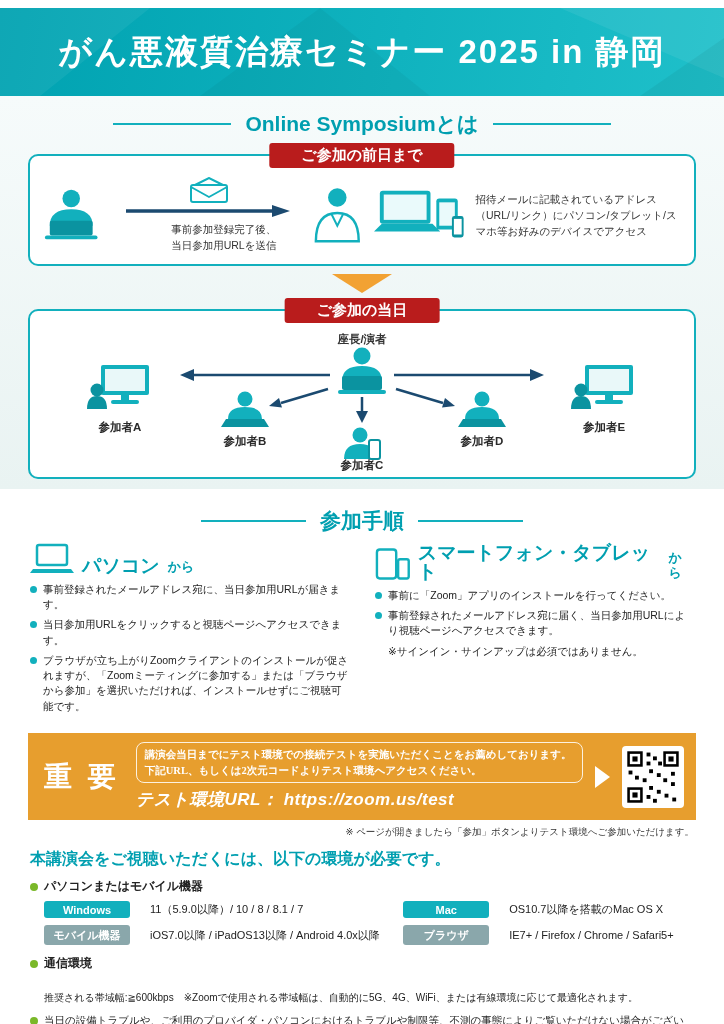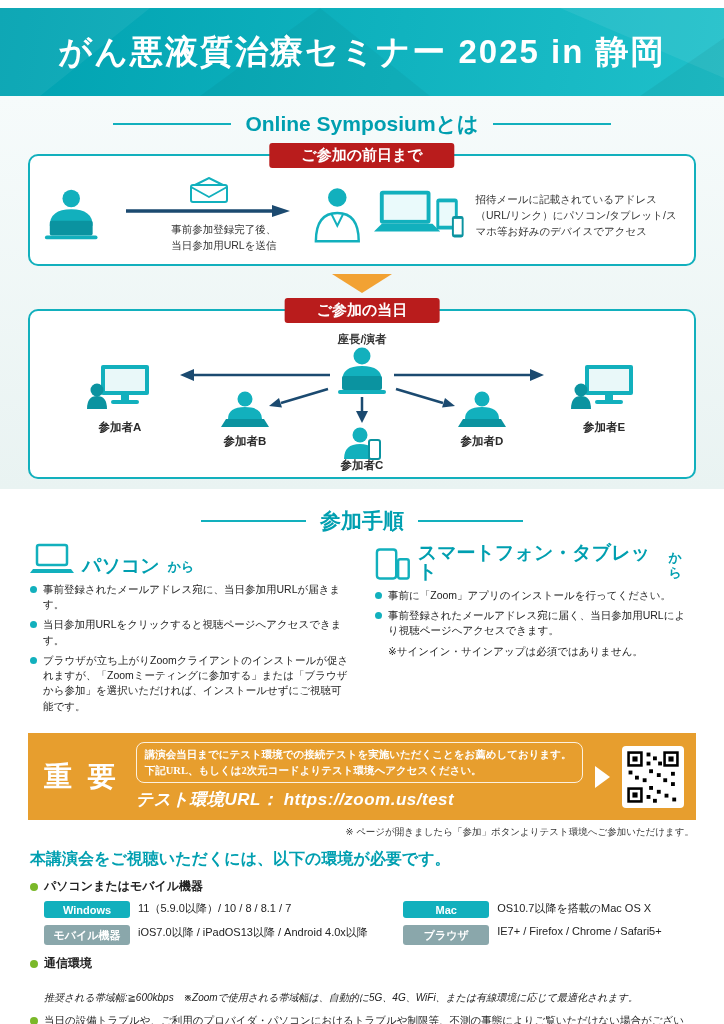--- a/index.html
+++ b/index.html
@@ -68,25 +68,25 @@
   .qr-box { width:62px; height:62px; background:#fff; border-radius:4px; padding:4px; flex:0 0 auto; }
   .imp-note { text-align:right; margin:6px 30px 0; font-size:9.5px; color:#333; }
 
   
   .requirements { margin:10px 30px 0; }
   .req-heading { color:#009fb0; font-size:16px; font-weight:bold; margin-bottom:8px; }
   .group-label { display:flex; align-items:center; margin-bottom:6px; }
   .gdot { width:8px; height:8px; border-radius:50%; background:#7ab829; margin-right:6px; flex:0 0 auto; }
   .group-label .gl-text { font-size:12px; font-weight:bold; color:#222; }
   .req-grid { display:grid; grid-template-columns:1.18fr 1fr; gap:7px 16px; margin:0 0 10px 14px; }
-  .req-item { display:flex; align-items:flex-start; gap:8px; }
+  .req-item { display:flex; align-items:center; gap:20px; }
   .req-badge { background:#12b0bd; color:#fff; font-size:11px; font-weight:bold; min-width:86px; text-align:center; padding:2.5px 4px; border-radius:3px; flex:0 0 auto; }
   .req-badge.gray { background:#8aa7ab; }
   .req-text { font-size:11px; color:#222; white-space:nowrap; }
-  .network-text { margin:18px 0 8px 14px; font-size:10px; color:#222; line-height:1.5;font-style:italic; }
+  .network-text { margin:18px 0 8px 14px; font-size:10px; color:#222; line-height:1.5; }
   .disclaimer-row { display:flex; margin-bottom:6px; }
   .disclaimer-row .gdot { margin-top:4px; }
   .disclaimer-text { font-size:10.5px; line-height:1.5; color:#222; }
 </style>
 </head>
 <body>
 
 <div class="page">
 
   <header class="banner">

